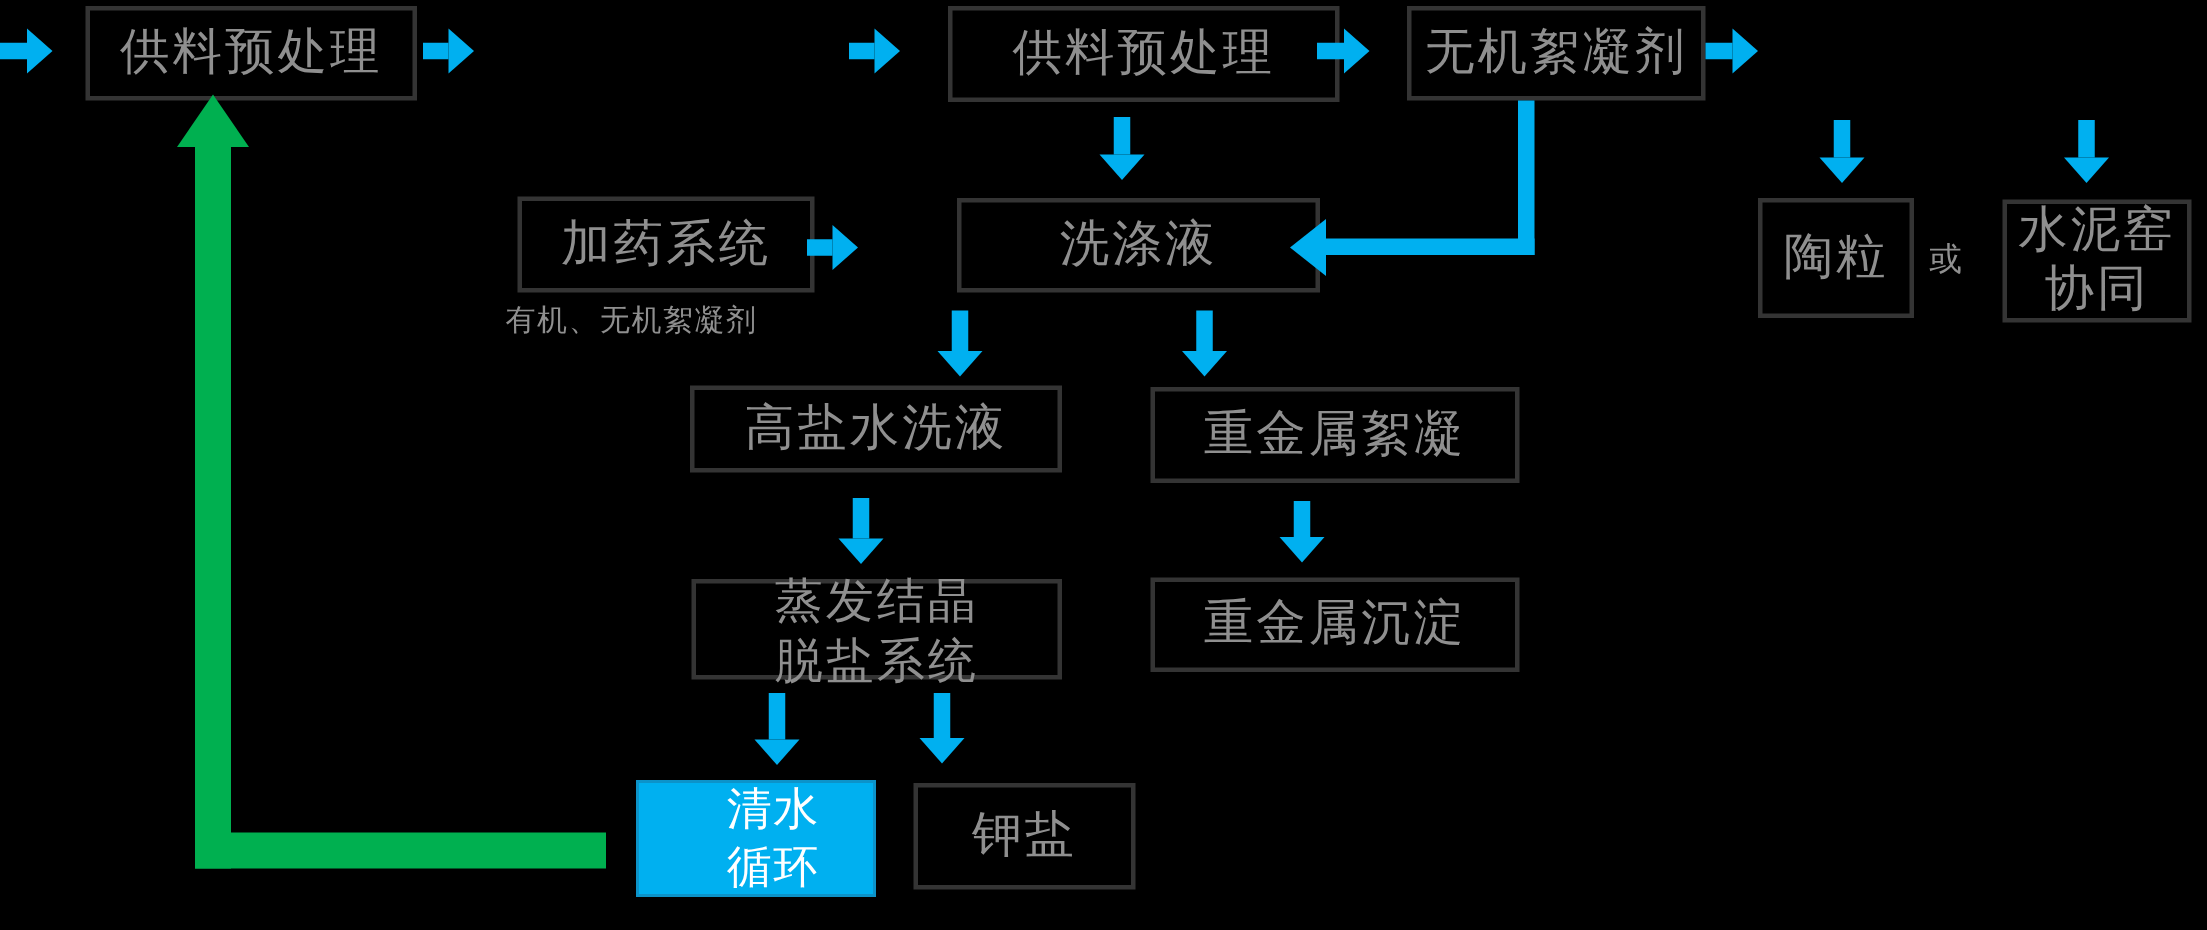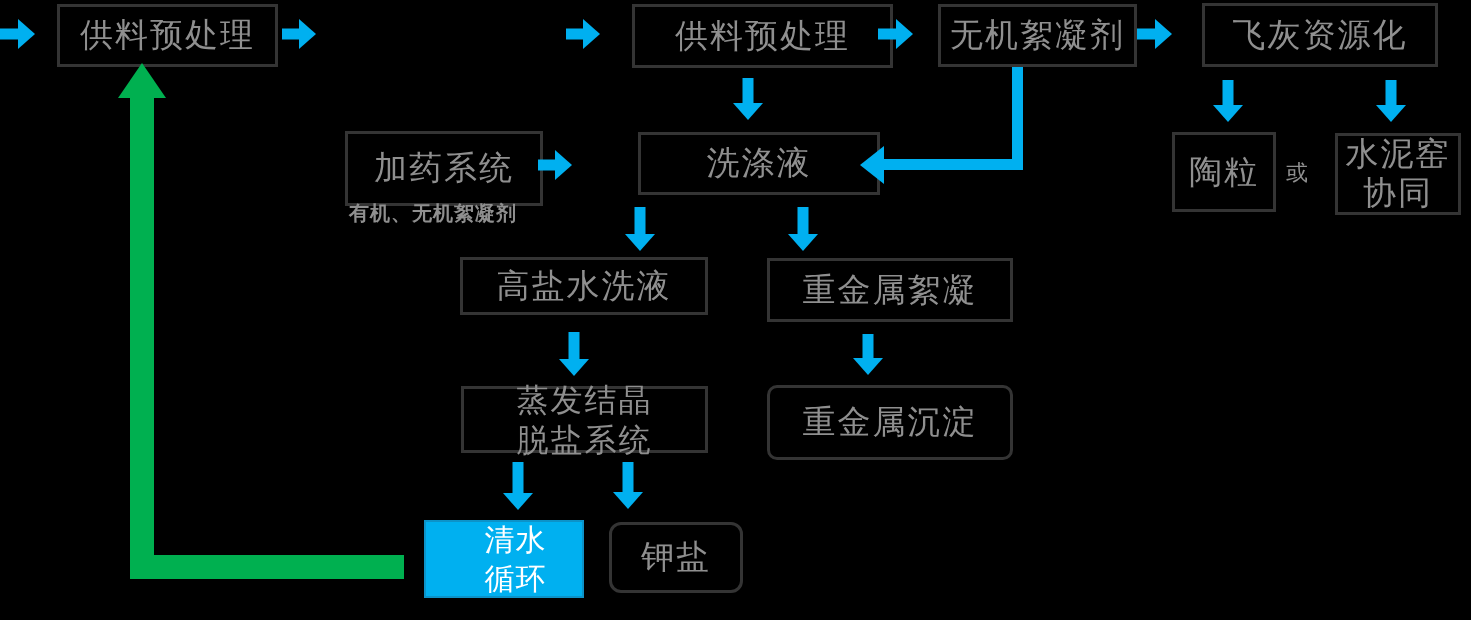--- a/index.html
+++ b/index.html
@@ -86,47 +86,46 @@
 
 <div class="stage">
 
   <div class="node" style="left:37px;top:4px;width:221px;height:63px;">供料预处理</div>
 
 
   <div class="node" style="left:612px;top:4px;width:261px;height:64px;">供料预处理</div>
 
   <div class="node" style="left:918px;top:4px;width:199px;height:63px;">无机絮凝剂</div>
 
-  <div class="node" style="left:1182px;top:3px;width:236px;height:64px;">飞灰资源化</div>
 
-  <div class="node" style="left:325px;top:131px;width:198px;height:75px;">加药系统</div>
-  <div class="caption" style="left:334px;top:200px;width:198px;font-weight:bold;">有机、无机絮凝剂</div>
+  <div class="node" style="left:325px;top:131px;width:198px;height:64px;">加药系统</div>
+  <div class="caption" style="left:322px;top:200px;width:198px;">有机、无机絮凝剂</div>
 
   <div class="node" style="left:618px;top:132px;width:242px;height:63px;">洗涤液</div>
 
   <div class="node" style="left:1152px;top:132px;width:104px;height:80px;">陶粒</div>
 
   <div class="or-label" style="left:1286px;top:158px;">或</div>
 
   <div class="node" style="left:1315px;top:133px;width:126px;height:82px;">水泥窑
 协同</div>
 
   <div class="node" style="left:440px;top:257px;width:248px;height:58px;">高盐水洗液</div>
 
   <div class="node" style="left:747px;top:258px;width:246px;height:64px;">重金属絮凝</div>
 
   <div class="node small-two" style="left:441px;top:386px;width:247px;height:67px;">蒸发结晶
 脱盐系统</div>
 
-  <div class="node" style="left:747px;top:385px;width:246px;height:75px;border-radius:10px;">重金属沉淀</div>
+  <div class="node" style="left:747px;top:385px;width:246px;height:63px;">重金属沉淀</div>
 
   <div class="node highlight" style="left:404px;top:520px;width:160px;height:78px;padding-left:23px;">清水
 循环</div>
 
-  <div class="node" style="left:589px;top:522px;width:134px;height:71px;border-radius:12px;">钾盐</div>
+  <div class="node" style="left:589px;top:522px;width:148px;height:71px;">钾盐</div>
 
   <div class="arr-right" style="left:0px;top:19px;width:35px;"></div>
   <div class="arr-right" style="left:282px;top:19px;width:34px;"></div>
   <div class="arr-right" style="left:566px;top:19px;width:34px;"></div>
   <div class="arr-right" style="left:878px;top:19px;width:35px;"></div>
   <div class="arr-right" style="left:1137px;top:19px;width:35px;"></div>
   <div class="arr-right" style="left:538px;top:150px;width:34px;"></div>
 
   <div class="arr-down" style="left:733px;top:78px;height:42px;"></div>
   <div class="arr-down" style="left:1213px;top:80px;height:42px;"></div>

